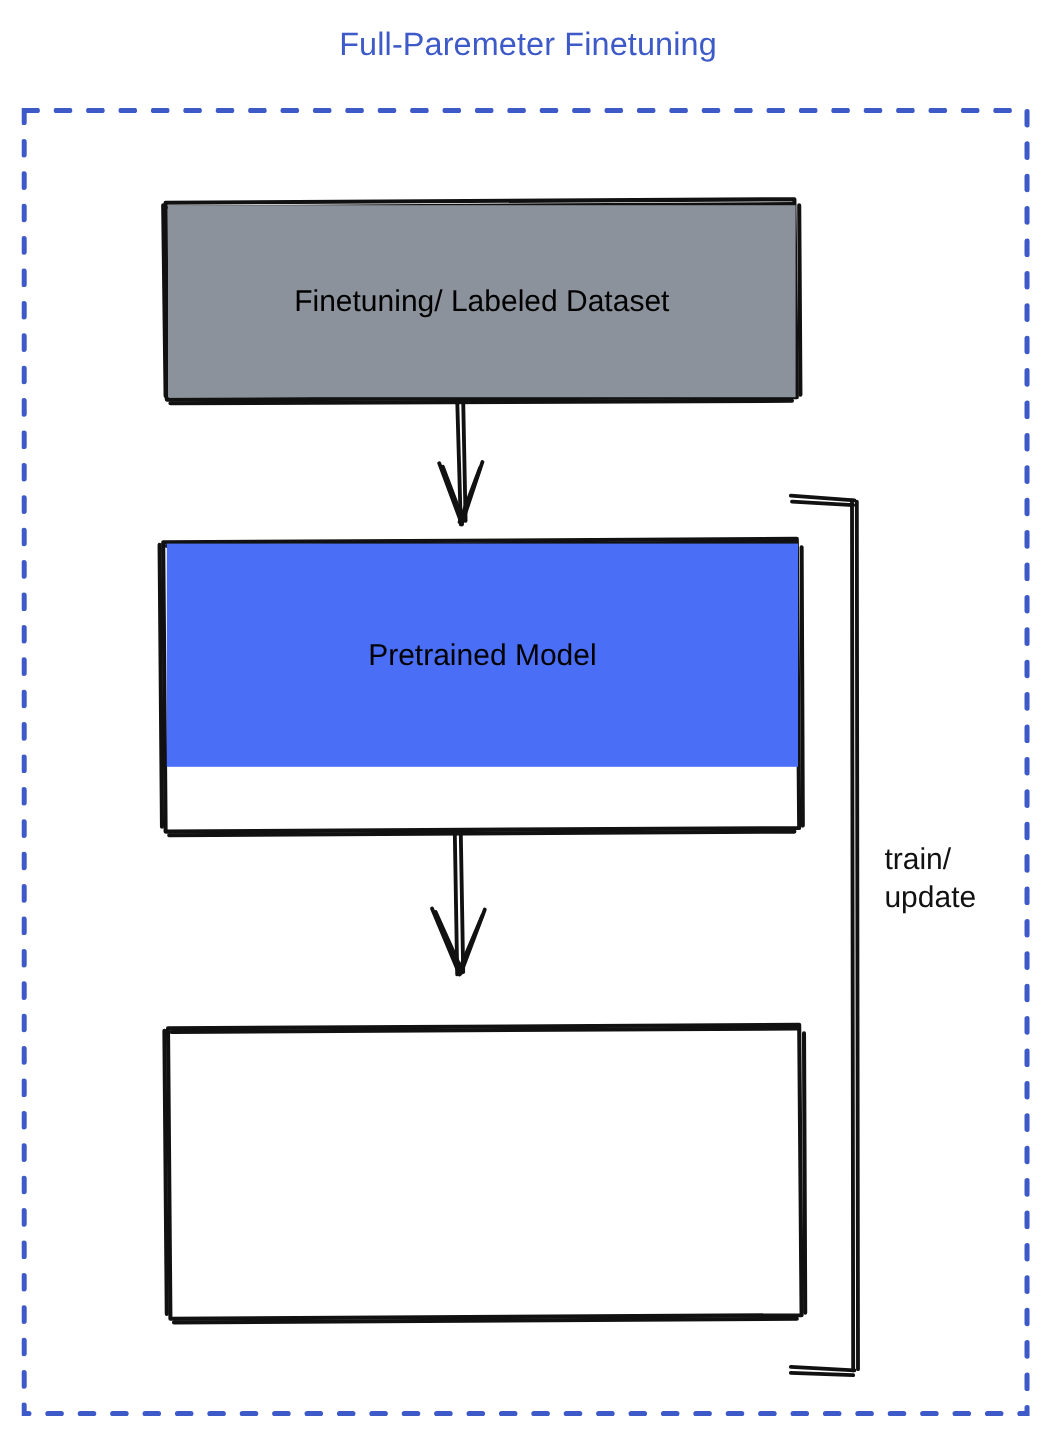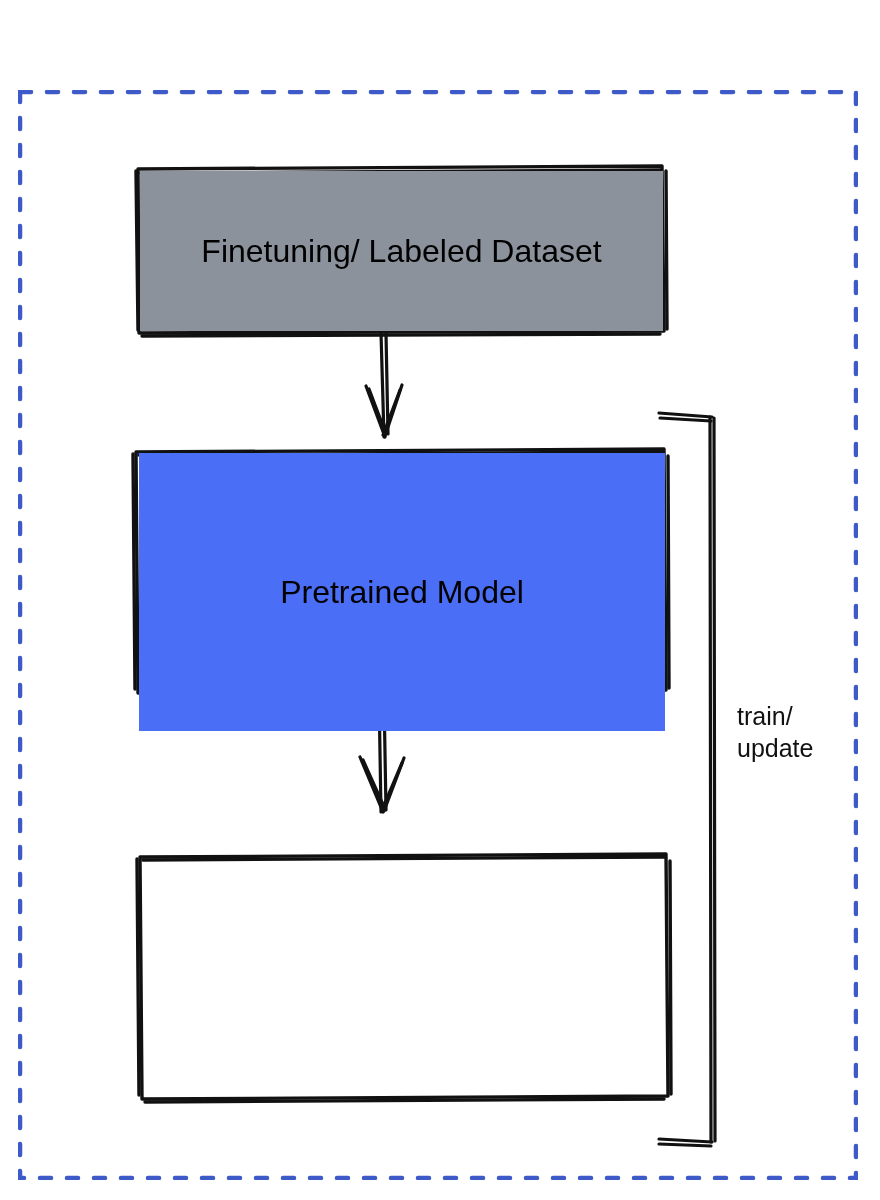--- a/index.html
+++ b/index.html
@@ -55,42 +55,42 @@
   }
 
   
   .node {
     position: absolute;
     display: flex;
     align-items: center;
     justify-content: center;
     box-sizing: border-box;
     color: #000000;
-    font-size: 32px;
+    font-size: 25px;
     font-weight: 400;
     text-align: center;
     line-height: 1.2;
   }
   .node-label {
     display: block;
     padding: 0 8px;
   }
 
   #node-dataset {
     left: 140px;
     top: 171px;
     width: 523px;
     height: 160px;
     background: #8b929b;
   }
   #node-pretrained {
     left: 139px;
     top: 453px;
     width: 526px;
-    height: 278px;
+    height: 186px;
     background: #4a6ef5;
   }
   #node-classifier {
     left: 142px;
     top: 858px;
     width: 525px;
     height: 239px;
     background: #3fbf55;
   }
 
@@ -105,20 +105,21 @@
     line-height: 1.28;
     text-align: left;
     white-space: pre-line;
   }
 </style>
 </head>
 <body>
 
 <div id="canvas">
 
+  <div id="diagram-title">Full-Paremeter Finetuning</div>
 
   <svg id="dashed-frame" viewBox="0 0 840 1090" xmlns="http://www.w3.org/2000/svg">
     <rect x="2" y="2" width="836" height="1086" fill="none" stroke="#3d5ac8" stroke-width="4.5" stroke-dasharray="11 16" stroke-linecap="round"></rect>
   </svg>
 
   <svg id="sketch-layer" viewBox="0 0 880 1200" xmlns="http://www.w3.org/2000/svg">
 
     <g fill="none" stroke="#111111" stroke-width="3.4" stroke-linecap="round" stroke-linejoin="round">
       <path d="M138 169 L662 166 L664 331 L139 333 Z"></path>
       <path d="M141 173 L661 170"></path>

